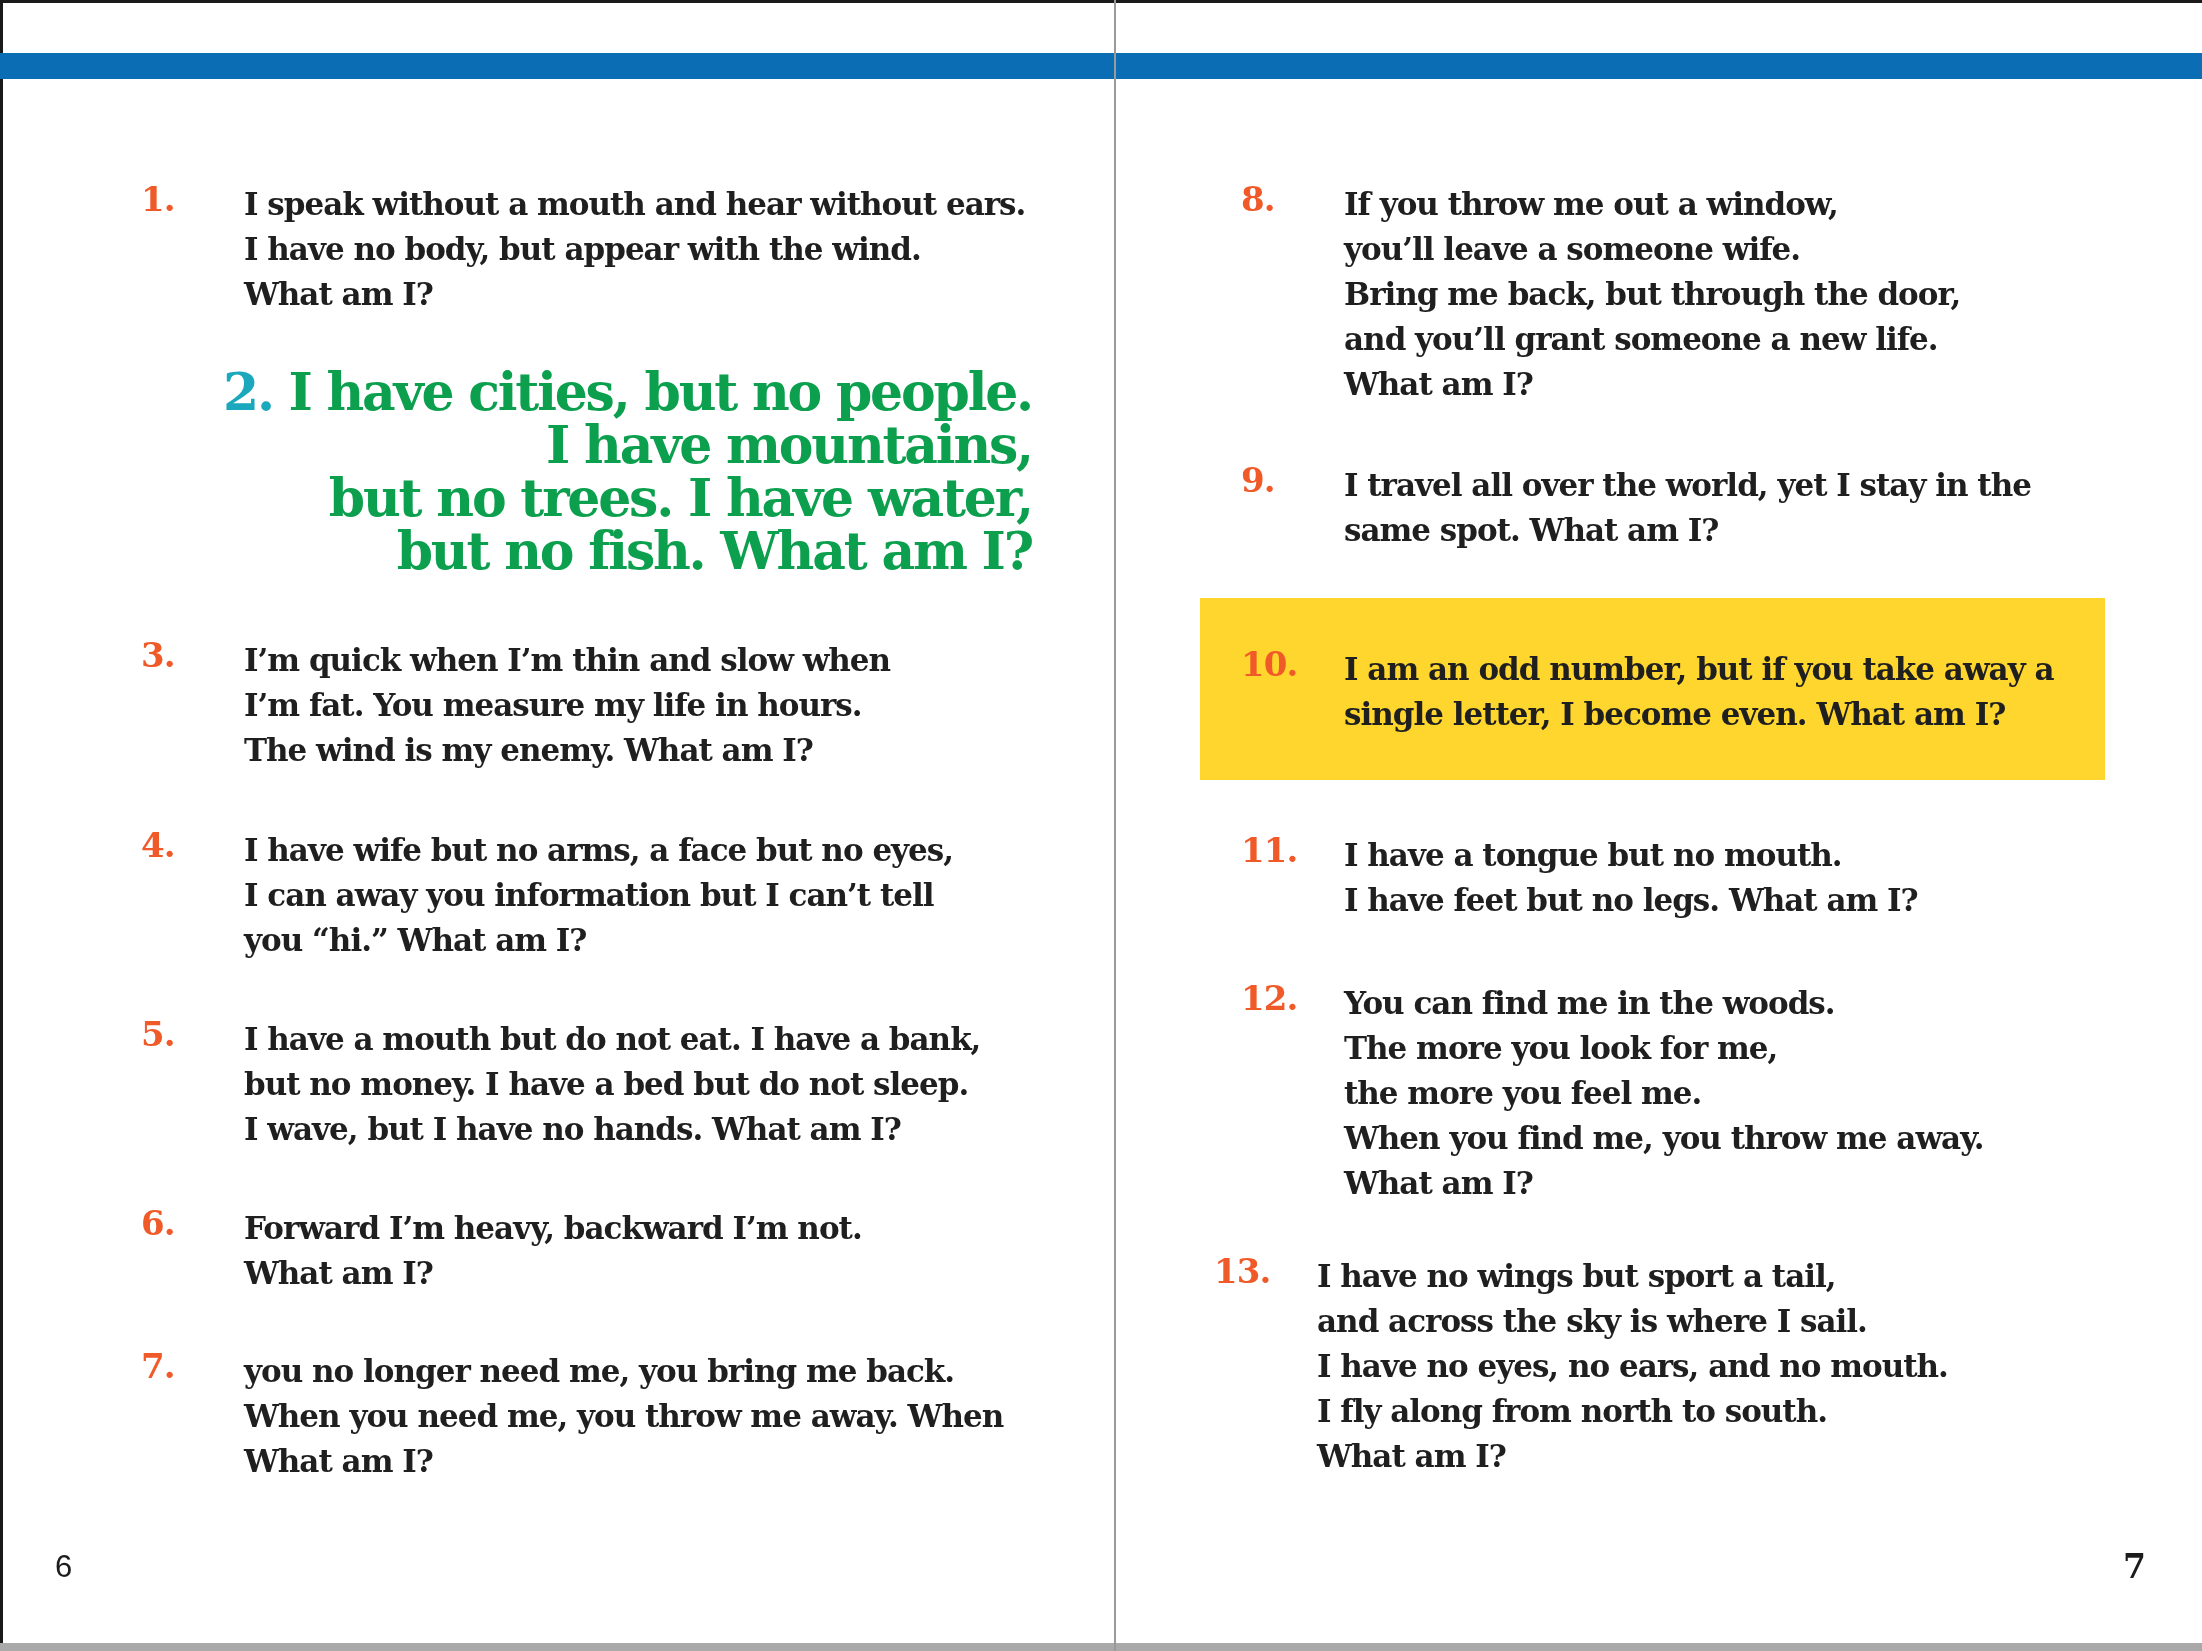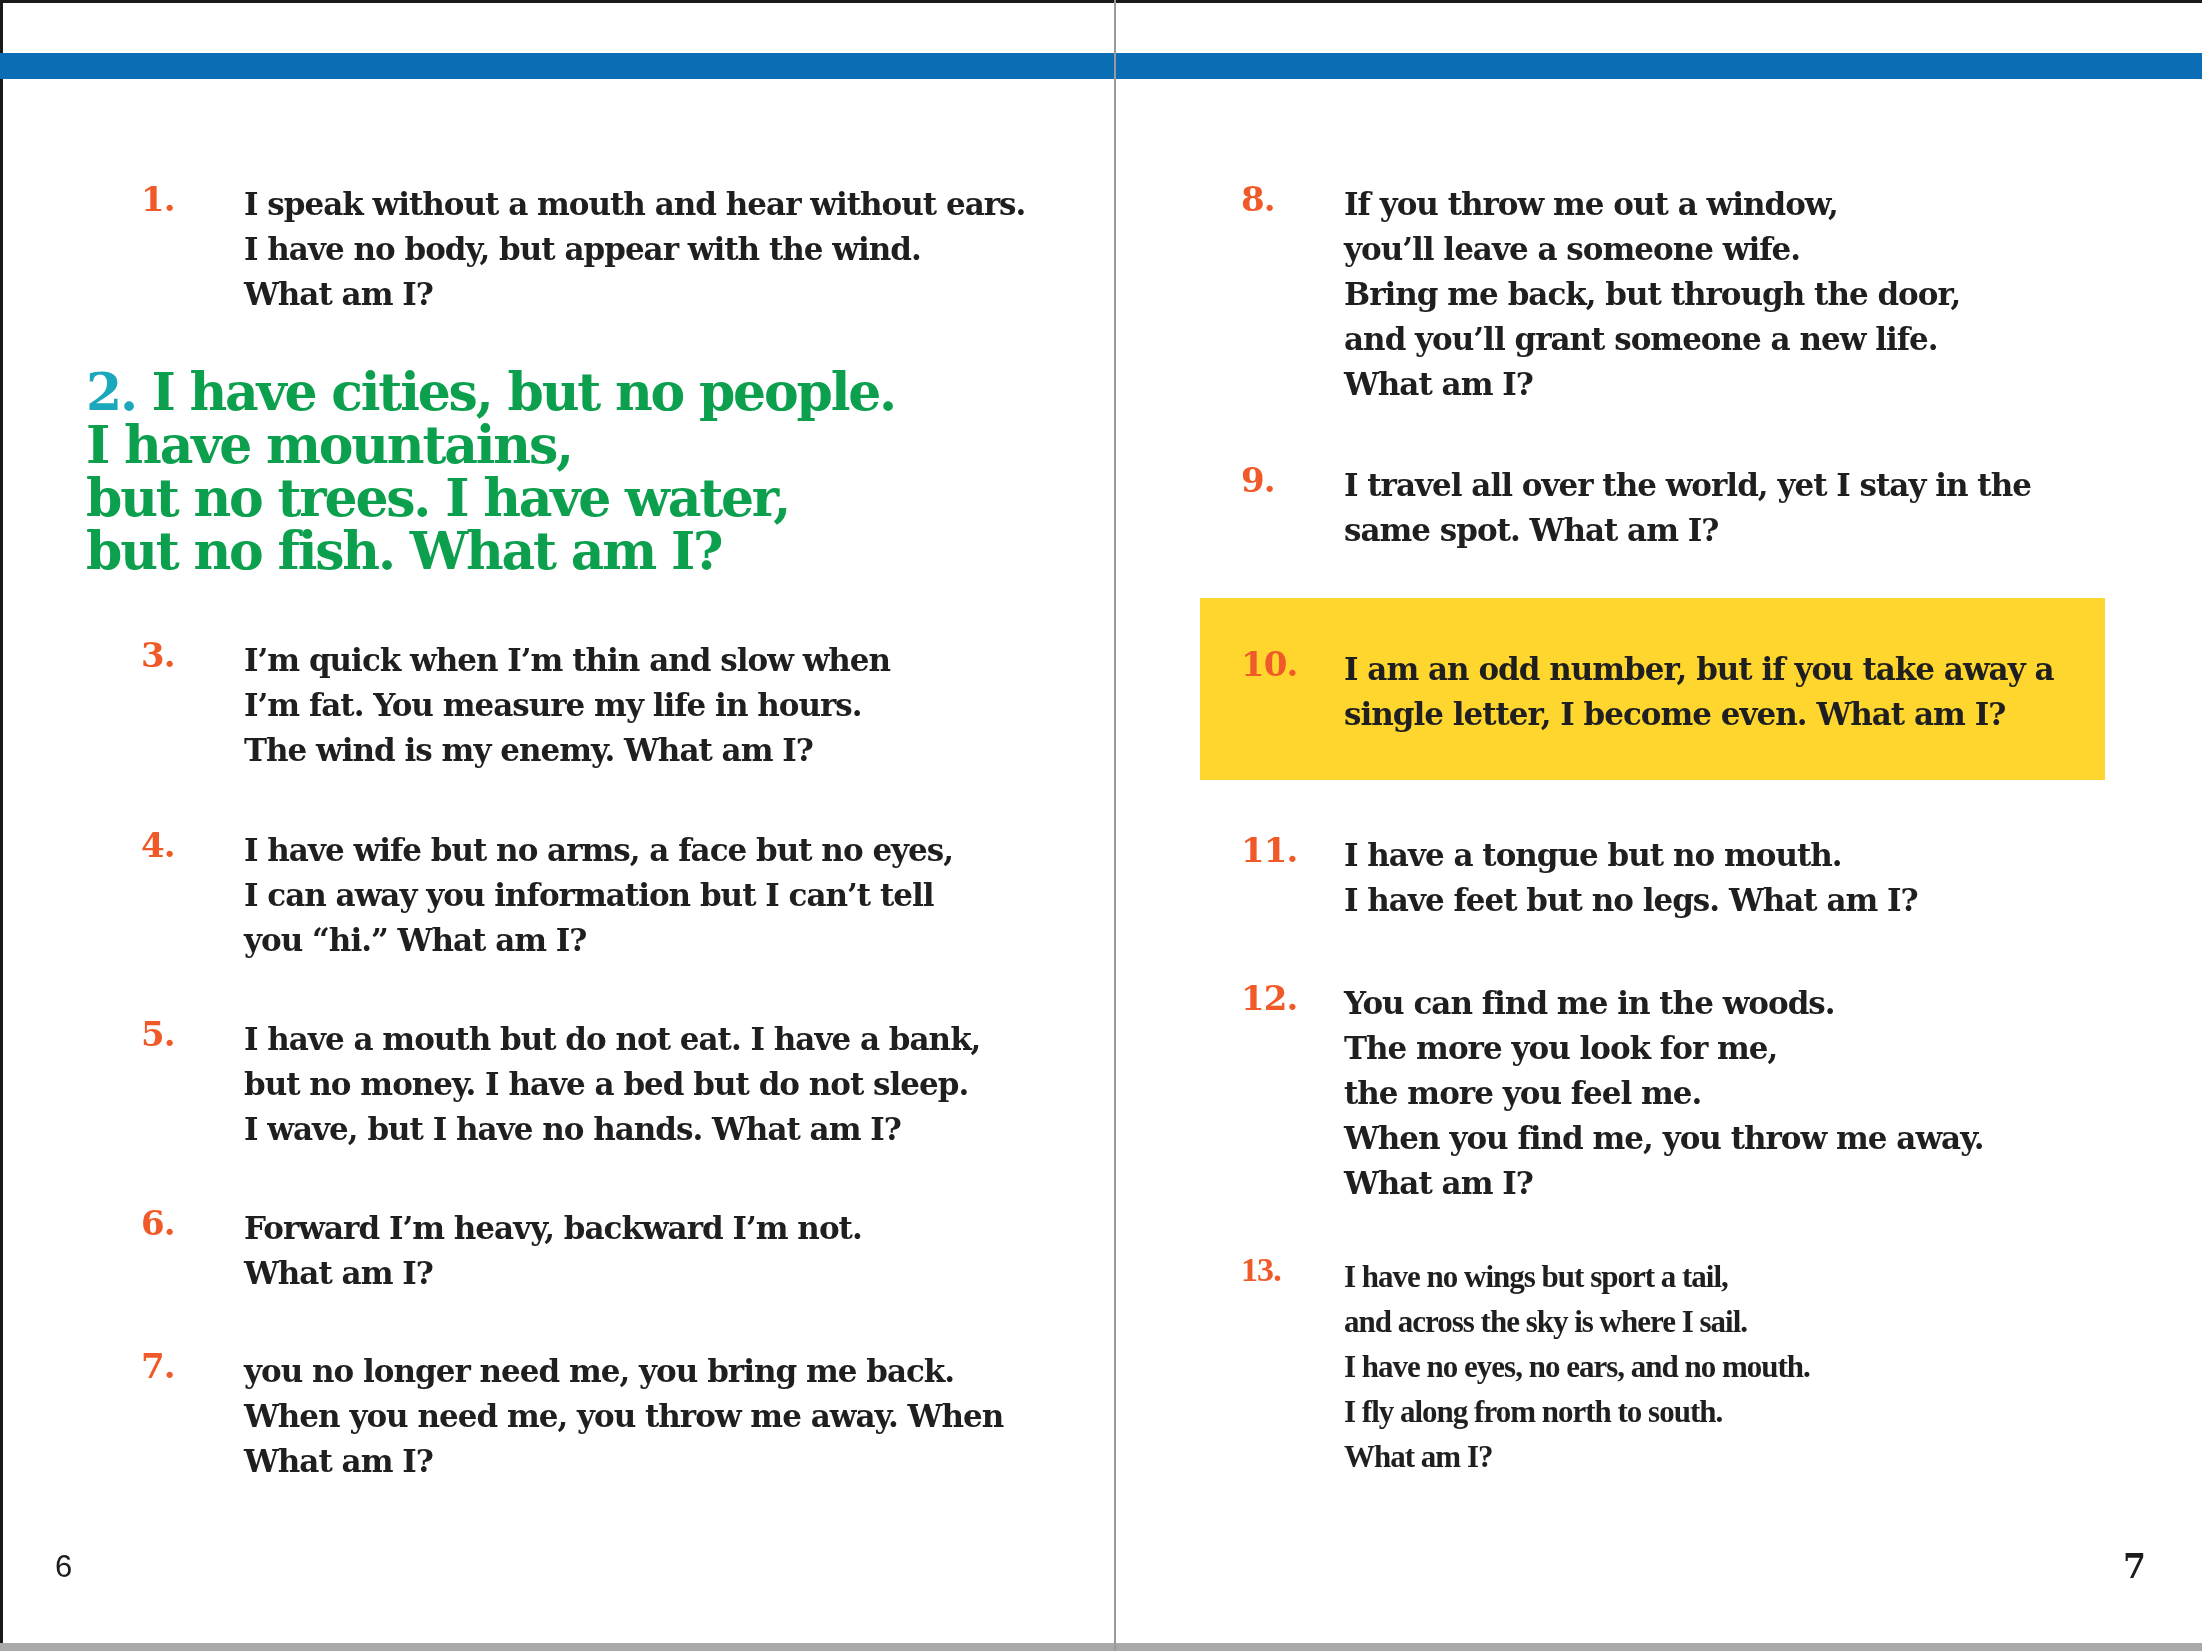--- a/index.html
+++ b/index.html
@@ -23,21 +23,21 @@
     color:#f05a28;
   }
   .riddle .lines { margin-left:103px; }
   .line {
     font-size:31px; font-weight:700; line-height:45px;
     letter-spacing:-1px; white-space:nowrap;
   }
 
   .feature {
     position:absolute; left:86px; top:365px; width:946px;
-    text-align:left; color:#0ca04e;
+    text-align:right; color:#0ca04e;
   }
   .gline {
     font-size:52px; line-height:53px; font-weight:700;
     letter-spacing:-2.2px; white-space:nowrap;
   }
   .num2 { color:#1ba8bc; margin-right:15.5px; }
 
   .yellow-box {
     position:absolute; left:1200px; top:598px; width:905px; height:182px;
     background:#ffd62e;
@@ -172,21 +172,21 @@
     <span class="num">12.</span>
     <div class="lines">
       <div class="line">You can find me in the woods.</div>
       <div class="line">The more you look for me,</div>
       <div class="line">the more you feel me.</div>
       <div class="line">When you find me, you throw me away.</div>
       <div class="line">What am I?</div>
     </div>
   </div>
 
-  <div class="riddle" style="left:1241px; top:1254px;font-family:Liberation Serif, serif;">
+  <div class="riddle" style="left:1214px; top:1254px;">
     <span class="num">13.</span>
     <div class="lines">
       <div class="line">I have no wings but sport a tail,</div>
       <div class="line">and across the sky is where I sail.</div>
       <div class="line">I have no eyes, no ears, and no mouth.</div>
       <div class="line">I fly along from north to south.</div>
       <div class="line">What am I?</div>
     </div>
   </div>
 

